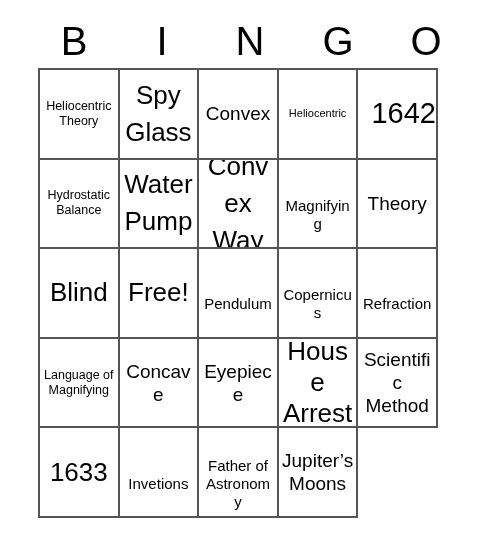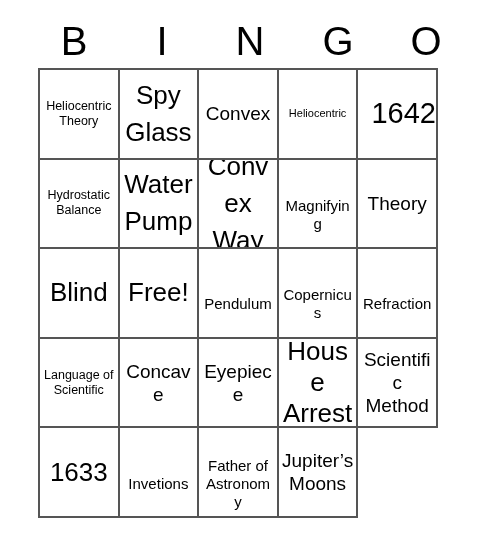--- a/index.html
+++ b/index.html
@@ -150,21 +150,21 @@
         <span class="cell-text fs-m">Pendulum</span>
       </div>
       <div class="cell">
         <span class="cell-text fs-m">Copernicus</span>
       </div>
       <div class="cell">
         <span class="cell-text fs-m">Refraction</span>
       </div>
       <div class="cell">
         <span class="cell-text fs-s">Language of
-Scientific</span>
+Magnifying</span>
       </div>
       <div class="cell">
         <span class="cell-text fs-l">Concave</span>
       </div>
       <div class="cell">
         <span class="cell-text fs-l">Eyepiece</span>
       </div>
       <div class="cell">
         <span class="cell-text fs-xl">House
 Arrest</span>

